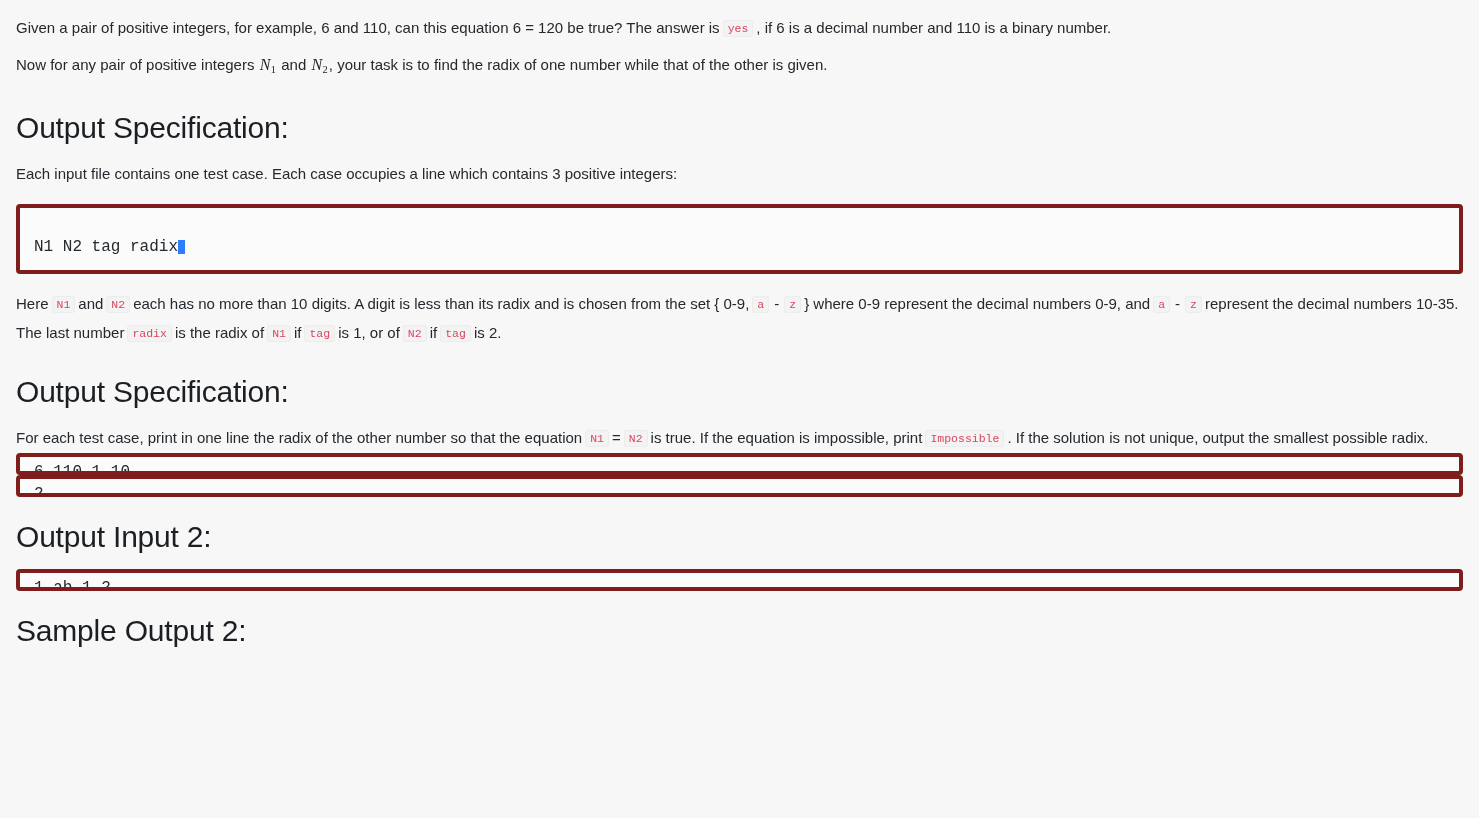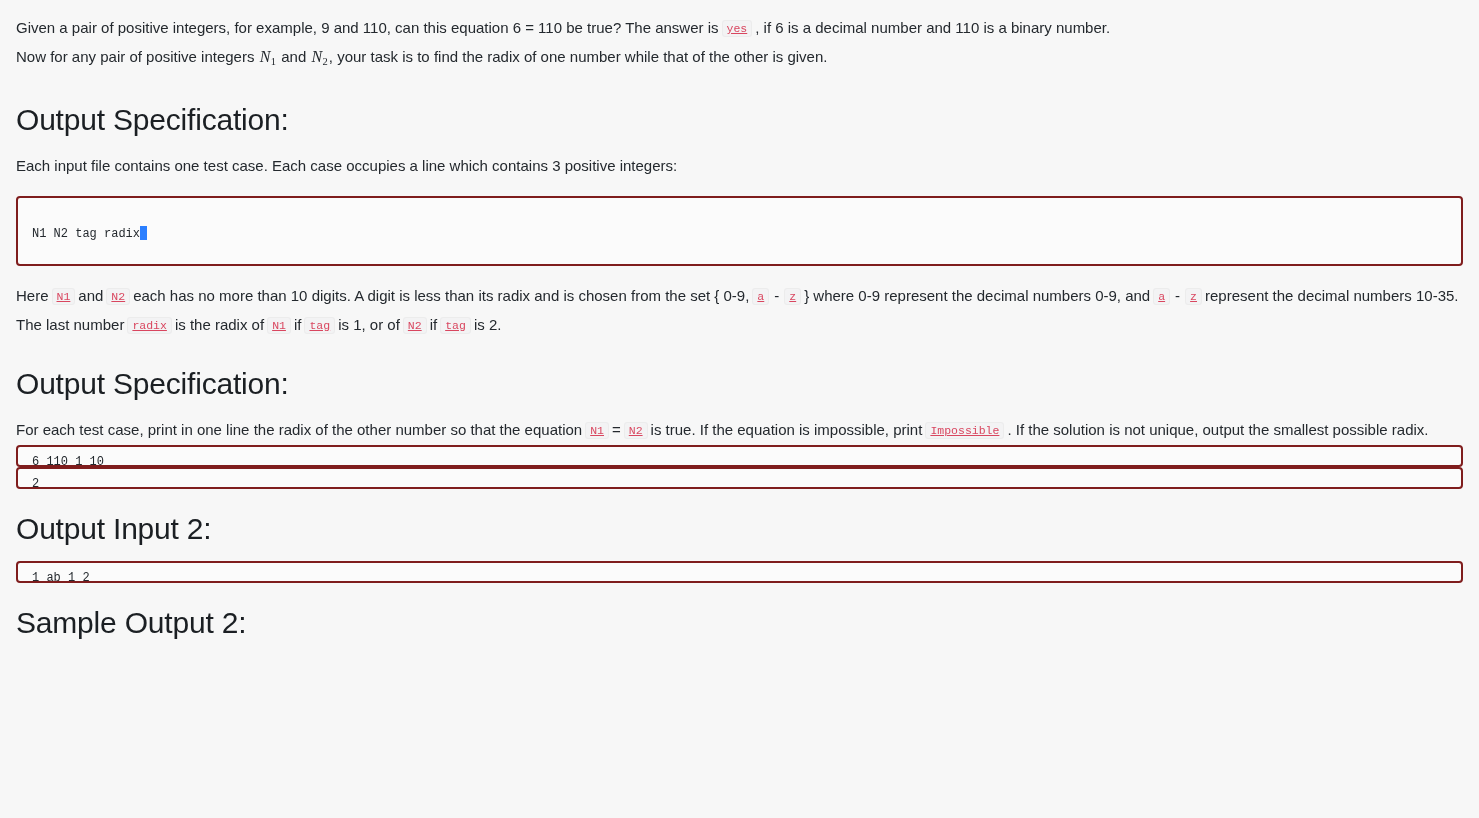--- a/index.html
+++ b/index.html
@@ -21,21 +21,21 @@
     padding: 14px 16px 0 16px;
   }
   p.para {
     margin: 0 0 0 0;
     padding: 0;
     font-size: 15px;
     line-height: 28px;
     color: #24292e;
     letter-spacing: 0.0px;
   }
-  p.para + p.para { margin-top: 0px; }
+  p.para + p.para { margin-top: 8px; }
 
   h2.section {
     font-size: 30px;
     font-weight: 400;
     line-height: 1.2;
     margin: 26px 0 14px 0;
     padding: 0;
     color: #1b1f23;
     letter-spacing: -0.2px;
   }
@@ -46,21 +46,20 @@
     font-family: "Liberation Mono", "DejaVu Sans Mono", monospace;
     font-size: 11.5px;
     color: #d9465f;
     background: #f3f3f4;
     border: 1px solid #ececec;
     border-radius: 3px;
     padding: 1px 4px 1px 4px;
     margin: 0 3px;
     vertical-align: 1px;
     white-space: pre;
-    text-decoration: underline;
   }
   .nospace { margin: 0 2px; }
 
   
   .math {
     font-family: "Liberation Serif", "DejaVu Serif", serif;
     font-style: italic;
     font-size: 16px;
     padding: 0 1px;
   }
@@ -68,26 +67,26 @@
     font-style: normal;
     font-size: 10.5px;
     vertical-align: -3px;
     padding-left: 0.5px;
   }
 
   
   pre.block {
     margin: 0 0 0 0;
     background: #fbfbfb;
-    border: 2px solid #7f1d1d;
+    border: 4px solid #7f1d1d;
     border-radius: 4px;
     box-sizing: border-box;
     width: 1447px;
     font-family: "Liberation Mono", "DejaVu Sans Mono", monospace;
-    font-size: 12px;
+    font-size: 16px;
     line-height: 1.45;
     color: #24292e;
     padding: 10px 14px;
     overflow: hidden;
     white-space: pre;
   }
   pre.block.tall {
     height: 70px;
     padding-top: 28px;
   }
@@ -104,21 +103,21 @@
     vertical-align: -3px;
   }
   .spacer-16 { height: 16px; }
 </style>
 </head>
 <body>
 
 <div class="page">
 
   <p class="para">
-    <span>Given a pair of positive integers, for example, 9 and 110, can this equation 6 = 110 be true? The answer is</span><code class="inline">yes</code><span>, if 6 is a decimal number and 110 is a binary number.</span>
+    <span>Given a pair of positive integers, for example, 6 and 110, can this equation 6 = 120 be true? The answer is</span><code class="inline">yes</code><span>, if 6 is a decimal number and 110 is a binary number.</span>
   </p>
 
   <p class="para">
     <span>Now for any pair of positive integers</span>
     <span class="math"><span>N</span><sub>1</sub></span>
     <span>and</span>
     <span class="math"><span>N</span><sub>2</sub></span><span>, your task is to find the radix of one number while that of the other is given.</span>
   </p>
 
   <h2 class="section">Output Specification:</h2>

